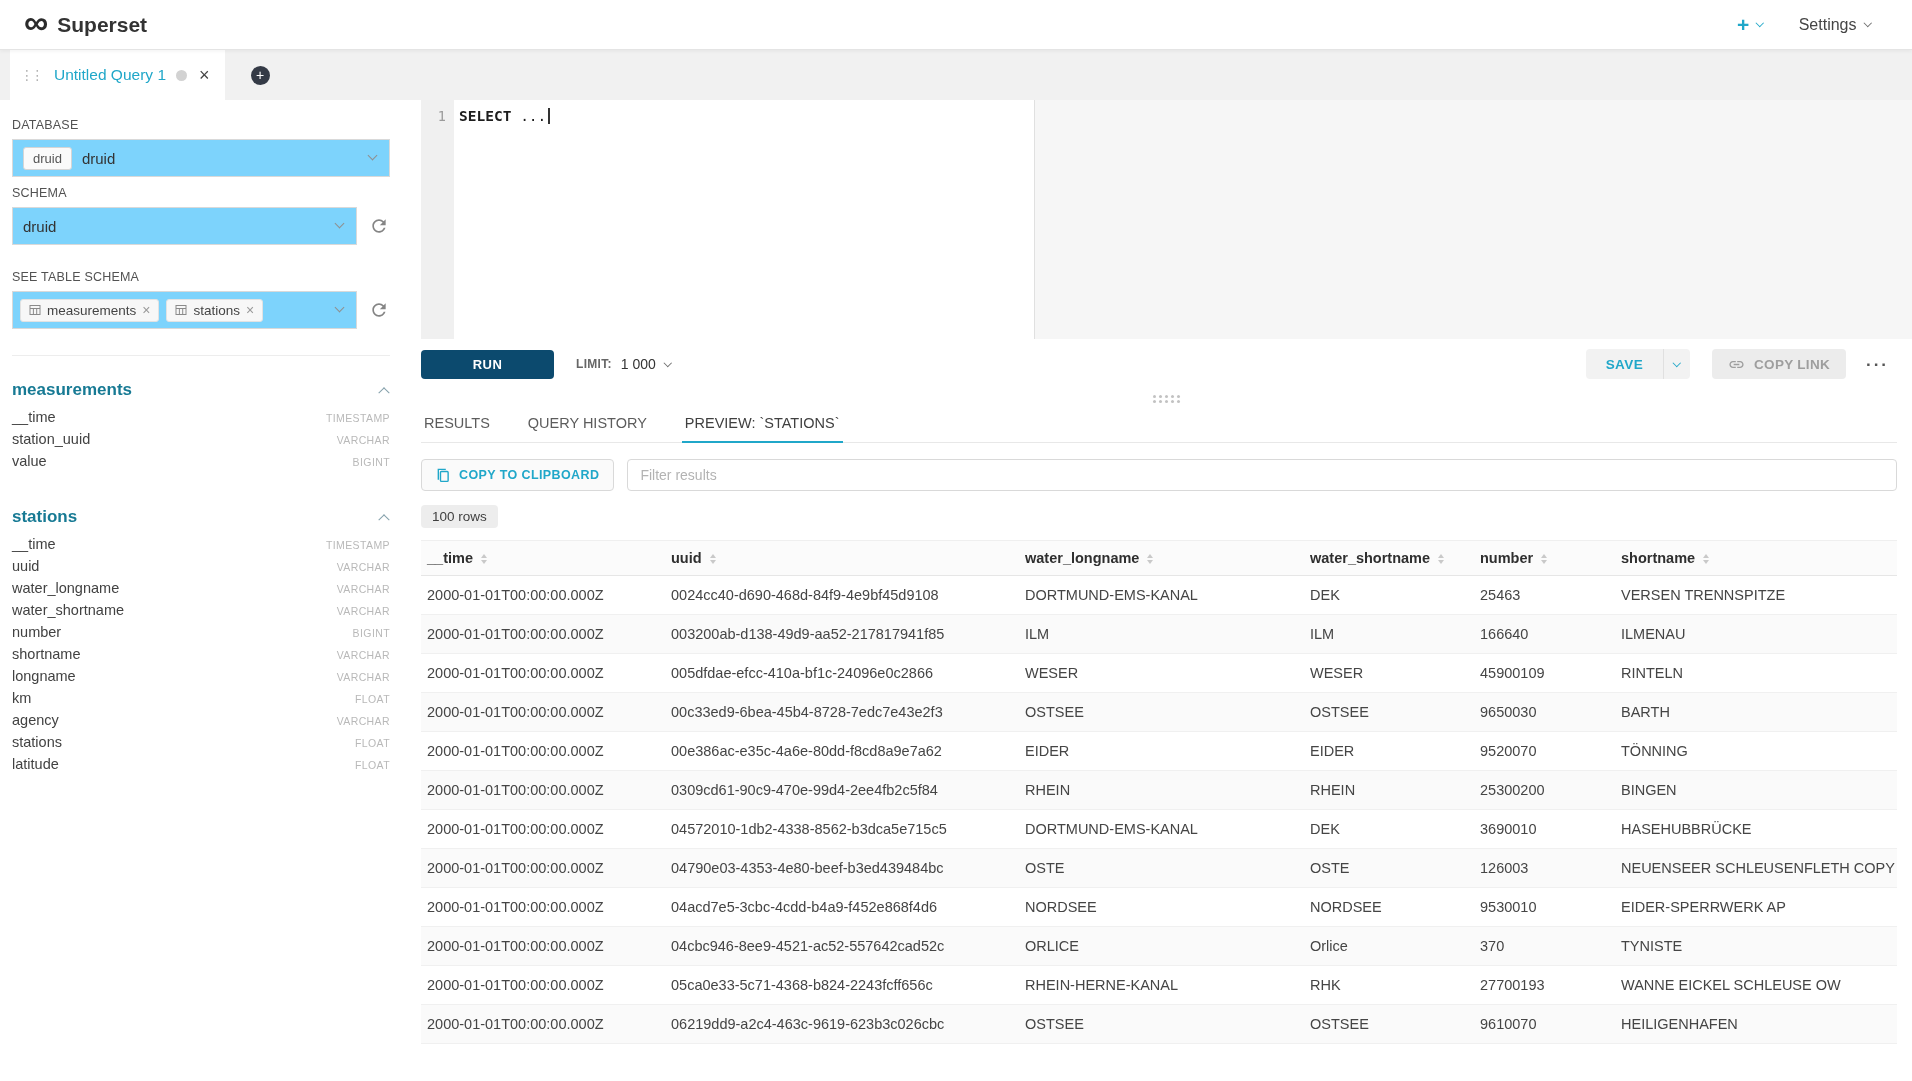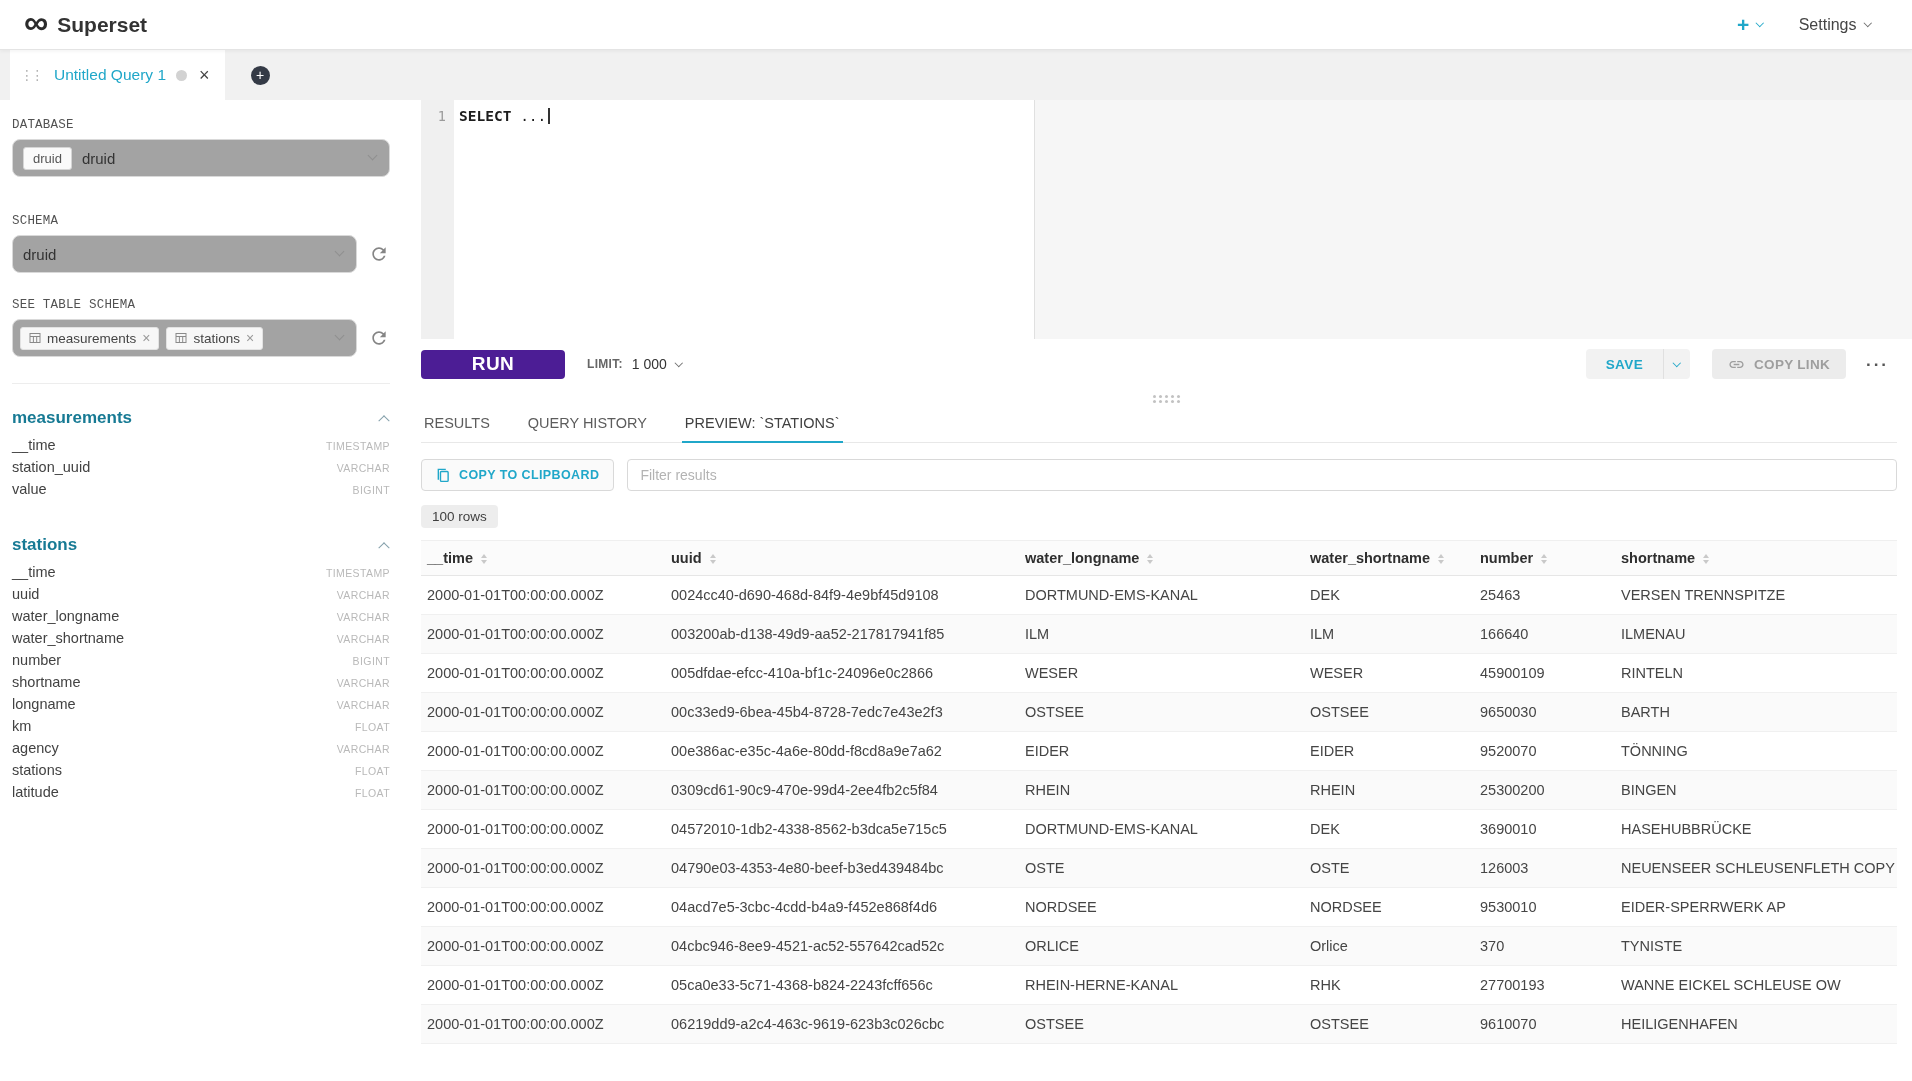--- a/index.html
+++ b/index.html
@@ -58,25 +58,25 @@
     display: flex; align-items: center; justify-content: center;
     font-size: 14px; line-height: 1; cursor: pointer;
   }
 
   
   .content { display: flex; height: 981px; }
   .sidebar { width: 410px; flex: 0 0 410px; padding: 0 20px 0 12px; overflow: hidden; }
   .main { flex: 1; min-width: 0; padding-left: 11px; display: flex; flex-direction: column; }
 
   
-  .field-label { margin-top: 18px; font-size: 12.5px; color: #525252; letter-spacing: 0.2px; font-family: Liberation Mono, monospace; }
+  .field-label { margin-top: 18px; font-size: 12.5px; color: #525252; letter-spacing: 0.2px; }
   .select-row { display: flex; align-items: center; margin-top: 7px; }
   .select {
-    flex: 1; height: 38px; border: 1px solid #d9d9d9; border-radius: 8px;
-    background: #a3a3a3; display: flex; align-items: center;
+    flex: 1; height: 38px; border: 1px solid #d9d9d9; border-radius: 0;
+    background: #7dd3fc; display: flex; align-items: center;
     padding: 0 32px 0 10px; position: relative; cursor: pointer;
   }
   .select-chev { position: absolute; right: 13px; top: calc(50% - 6px); }
   .db-badge {
     background: #fafafa; border: 1px solid #d5d5d5; border-radius: 3px;
     padding: 3px 9px; font-size: 13px; color: #555; margin-right: 10px;
   }
   .select-value { font-size: 15px; color: #333; }
   .icon-btn { margin-left: 11px; width: 22px; height: 22px; display: flex; align-items: center; justify-content: center; cursor: pointer; background: none; border: none; padding: 0; }
   .chip {
@@ -110,22 +110,22 @@
     position: relative; z-index: 2;
   }
   .kw { font-weight: 700; }
   .cursor { display: inline-block; width: 1.5px; height: 16px; background: #333; vertical-align: -3px; margin-left: 2px; }
   .editor-shade { position: absolute; left: 613px; right: 0; top: 0; bottom: 0; background: #f6f6f6; z-index: 0; }
   .print-margin { position: absolute; left: 613px; top: 0; bottom: 0; width: 1px; background: #e0e0e0; z-index: 1; }
 
   
   .toolbar { height: 50px; display: flex; align-items: center; padding-right: 17px; }
   .run-btn {
-    width: 144px; height: 29px; border: none; border-radius: 4px;
-    background: #4c1d95; color: #fff; font-weight: 700; font-size: 19px;
+    width: 133px; height: 29px; border: none; border-radius: 4px;
+    background: #0c4a6e; color: #fff; font-weight: 700; font-size: 13px;
     letter-spacing: 0.5px; cursor: pointer; font-family: inherit;
   }
   .limit { display: flex; align-items: center; margin-left: 22px; gap: 9px; cursor: pointer; }
   .limit-label { font-size: 12px; font-weight: 700; color: #666; letter-spacing: 0.3px; }
   .limit-value { font-size: 14px; color: #333; }
   .toolbar-spacer { flex: 1; }
   .save-group { display: flex; }
   .save-btn {
     height: 30px; padding: 0 20px; border: none; border-radius: 4px 0 0 4px;
     background: #f2f2f2; color: #20a7c9; font-weight: 700; font-size: 13.5px;
@@ -237,21 +237,21 @@
 
       <div class="field-label">DATABASE</div>
       <div class="select-row">
         <div class="select">
           <span class="db-badge">druid</span>
           <span class="select-value">druid</span>
           <span class="chev select-chev"></span>
         </div>
       </div>
 
-      <div class="field-label" style="margin-top:37px">SCHEMA</div>
+      <div class="field-label" style="margin-top:9px">SCHEMA</div>
       <div class="select-row">
         <div class="select">
           <span class="select-value">druid</span>
           <span class="chev select-chev"></span>
         </div>
         <button class="icon-btn">
           <svg width="20" height="20" viewBox="0 0 24 24">
               <path d="M17.65 6.35C16.2 4.9 14.21 4 12 4c-4.42 0-7.99 3.58-7.99 8s3.57 8 7.99 8c3.73 0 6.84-2.55 7.73-6h-2.08c-.82 2.33-3.04 4-5.65 4-3.31 0-6-2.69-6-6s2.69-6 6-6c1.66 0 3.14.69 4.22 1.78L13 11h7V4l-2.35 2.35z" fill="#858585"></path>
             </svg>
         </button>

